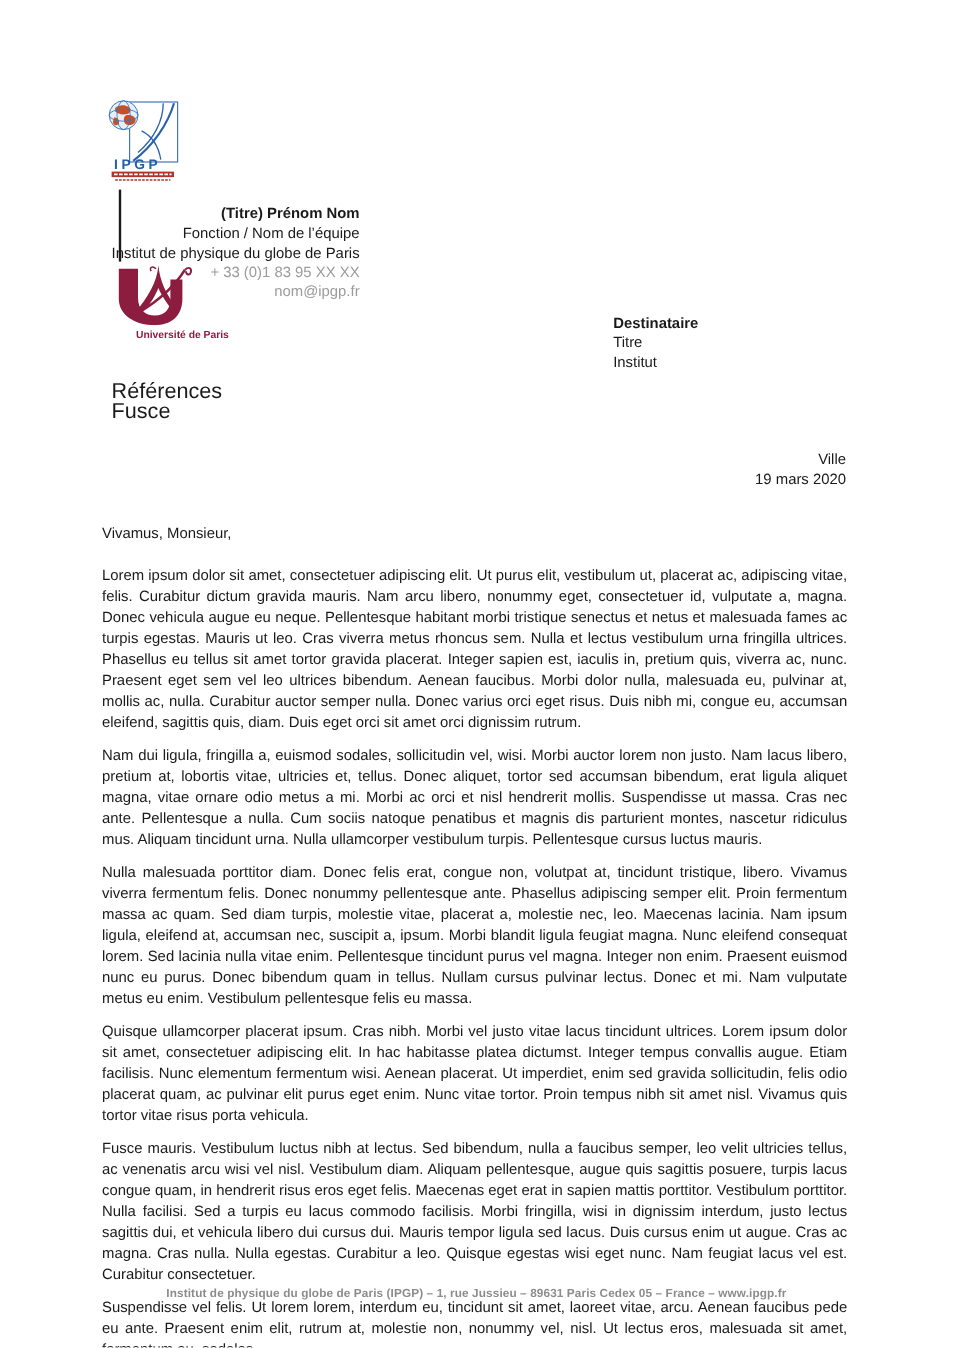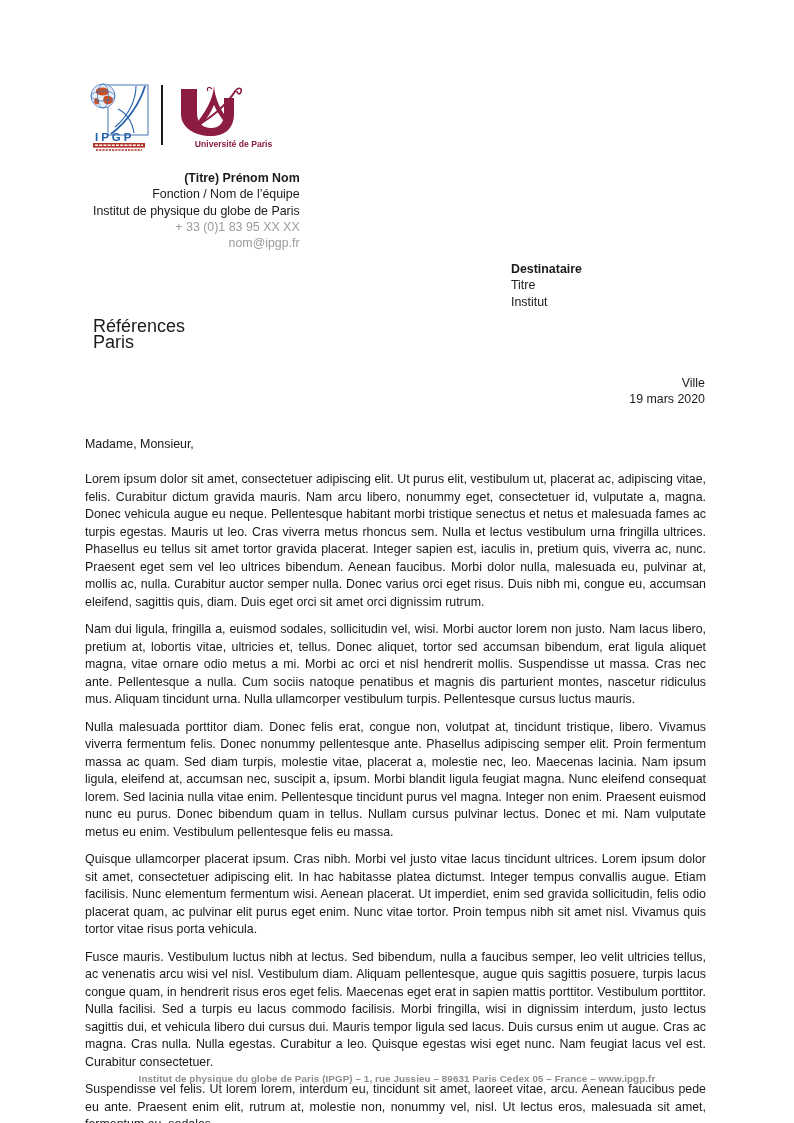--- a/index.html
+++ b/index.html
@@ -3,21 +3,21 @@
 <meta charset="utf-8">
 <style>
   html,body{margin:0;padding:0;}
   body{
     width:794px;height:1123px;background:#ffffff;
     font-family:"Liberation Sans",sans-serif;color:#1a1a1a;position:relative;
   }
   .page{position:absolute;inset:0;background:#fff;overflow:hidden;}
 
   
-  .letterhead{position:absolute;left:90px;top:83px;display:flex;align-items:flex-start;}
+  .letterhead{position:absolute;left:90px;top:83px;display:flex;align-items:flex-start;flex-direction:column;}
   .logo-divider{width:1.5px;height:60px;background:#1a1a1a;margin:2px 9px 0 9px;}
   .logo-up{margin-top:3px;width:84px;display:flex;flex-direction:column;align-items:center;}
   .up-label{font-size:8.6px;font-weight:bold;color:#8c1d40;margin-top:3px;white-space:nowrap;margin-left:40px;}
 
   
   .sender{position:absolute;left:93px;top:170px;font-size:12.4px;line-height:16.3px;text-align:right;}
   .bold{font-weight:bold;}
   .muted{color:#9b9b9b;}
   .recipient{position:absolute;left:511px;top:261px;font-size:12.4px;line-height:16.3px;}
   .refs{position:absolute;left:93px;top:318px;font-size:18px;line-height:16.3px;}
@@ -91,29 +91,29 @@
   </section>
 
   <section class="recipient">
     <div class="bold">Destinataire</div>
     <div>Titre</div>
     <div>Institut</div>
   </section>
 
   <section class="refs">
     <div>Références</div>
-    <div>Paris</div>
+    <div>Fusce</div>
   </section>
 
   <section class="dateline">
     <div>Ville</div>
     <div>19 mars 2020</div>
   </section>
 
-  <div class="salutation">Madame, Monsieur,</div>
+  <div class="salutation">Vivamus, Monsieur,</div>
 
   <section class="letter-body">
     <p>Lorem ipsum dolor sit amet, consectetuer adipiscing elit. Ut purus elit, vestibulum ut, placerat ac, adipiscing vitae, felis. Curabitur dictum gravida mauris. Nam arcu libero, nonummy eget, consectetuer id, vulputate a, magna. Donec vehicula augue eu neque. Pellentesque habitant morbi tristique senectus et netus et malesuada fames ac turpis egestas. Mauris ut leo. Cras viverra metus rhoncus sem. Nulla et lectus vestibulum urna fringilla ultrices. Phasellus eu tellus sit amet tortor gravida placerat. Integer sapien est, iaculis in, pretium quis, viverra ac, nunc. Praesent eget sem vel leo ultrices bibendum. Aenean faucibus. Morbi dolor nulla, malesuada eu, pulvinar at, mollis ac, nulla. Curabitur auctor semper nulla. Donec varius orci eget risus. Duis nibh mi, congue eu, accumsan eleifend, sagittis quis, diam. Duis eget orci sit amet orci dignissim rutrum.</p>
     <p>Nam dui ligula, fringilla a, euismod sodales, sollicitudin vel, wisi. Morbi auctor lorem non justo. Nam lacus libero, pretium at, lobortis vitae, ultricies et, tellus. Donec aliquet, tortor sed accumsan bibendum, erat ligula aliquet magna, vitae ornare odio metus a mi. Morbi ac orci et nisl hendrerit mollis. Suspendisse ut massa. Cras nec ante. Pellentesque a nulla. Cum sociis natoque penatibus et magnis dis parturient montes, nascetur ridiculus mus. Aliquam tincidunt urna. Nulla ullamcorper vestibulum turpis. Pellentesque cursus luctus mauris.</p>
     <p>Nulla malesuada porttitor diam. Donec felis erat, congue non, volutpat at, tincidunt tristique, libero. Vivamus viverra fermentum felis. Donec nonummy pellentesque ante. Phasellus adipiscing semper elit. Proin fermentum massa ac quam. Sed diam turpis, molestie vitae, placerat a, molestie nec, leo. Maecenas lacinia. Nam ipsum ligula, eleifend at, accumsan nec, suscipit a, ipsum. Morbi blandit ligula feugiat magna. Nunc eleifend consequat lorem. Sed lacinia nulla vitae enim. Pellentesque tincidunt purus vel magna. Integer non enim. Praesent euismod nunc eu purus. Donec bibendum quam in tellus. Nullam cursus pulvinar lectus. Donec et mi. Nam vulputate metus eu enim. Vestibulum pellentesque felis eu massa.</p>
     <p>Quisque ullamcorper placerat ipsum. Cras nibh. Morbi vel justo vitae lacus tincidunt ultrices. Lorem ipsum dolor sit amet, consectetuer adipiscing elit. In hac habitasse platea dictumst. Integer tempus convallis augue. Etiam facilisis. Nunc elementum fermentum wisi. Aenean placerat. Ut imperdiet, enim sed gravida sollicitudin, felis odio placerat quam, ac pulvinar elit purus eget enim. Nunc vitae tortor. Proin tempus nibh sit amet nisl. Vivamus quis tortor vitae risus porta vehicula.</p>
     <p>Fusce mauris. Vestibulum luctus nibh at lectus. Sed bibendum, nulla a faucibus semper, leo velit ultricies tellus, ac venenatis arcu wisi vel nisl. Vestibulum diam. Aliquam pellentesque, augue quis sagittis posuere, turpis lacus congue quam, in hendrerit risus eros eget felis. Maecenas eget erat in sapien mattis porttitor. Vestibulum porttitor. Nulla facilisi. Sed a turpis eu lacus commodo facilisis. Morbi fringilla, wisi in dignissim interdum, justo lectus sagittis dui, et vehicula libero dui cursus dui. Mauris tempor ligula sed lacus. Duis cursus enim ut augue. Cras ac magna. Cras nulla. Nulla egestas. Curabitur a leo. Quisque egestas wisi eget nunc. Nam feugiat lacus vel est. Curabitur consectetuer.</p>
     <p>Suspendisse vel felis. Ut lorem lorem, interdum eu, tincidunt sit amet, laoreet vitae, arcu. Aenean faucibus pede eu ante. Praesent enim elit, rutrum at, molestie non, nonummy vel, nisl. Ut lectus eros, malesuada sit amet, fermentum eu, sodales</p>
   </section>
 

